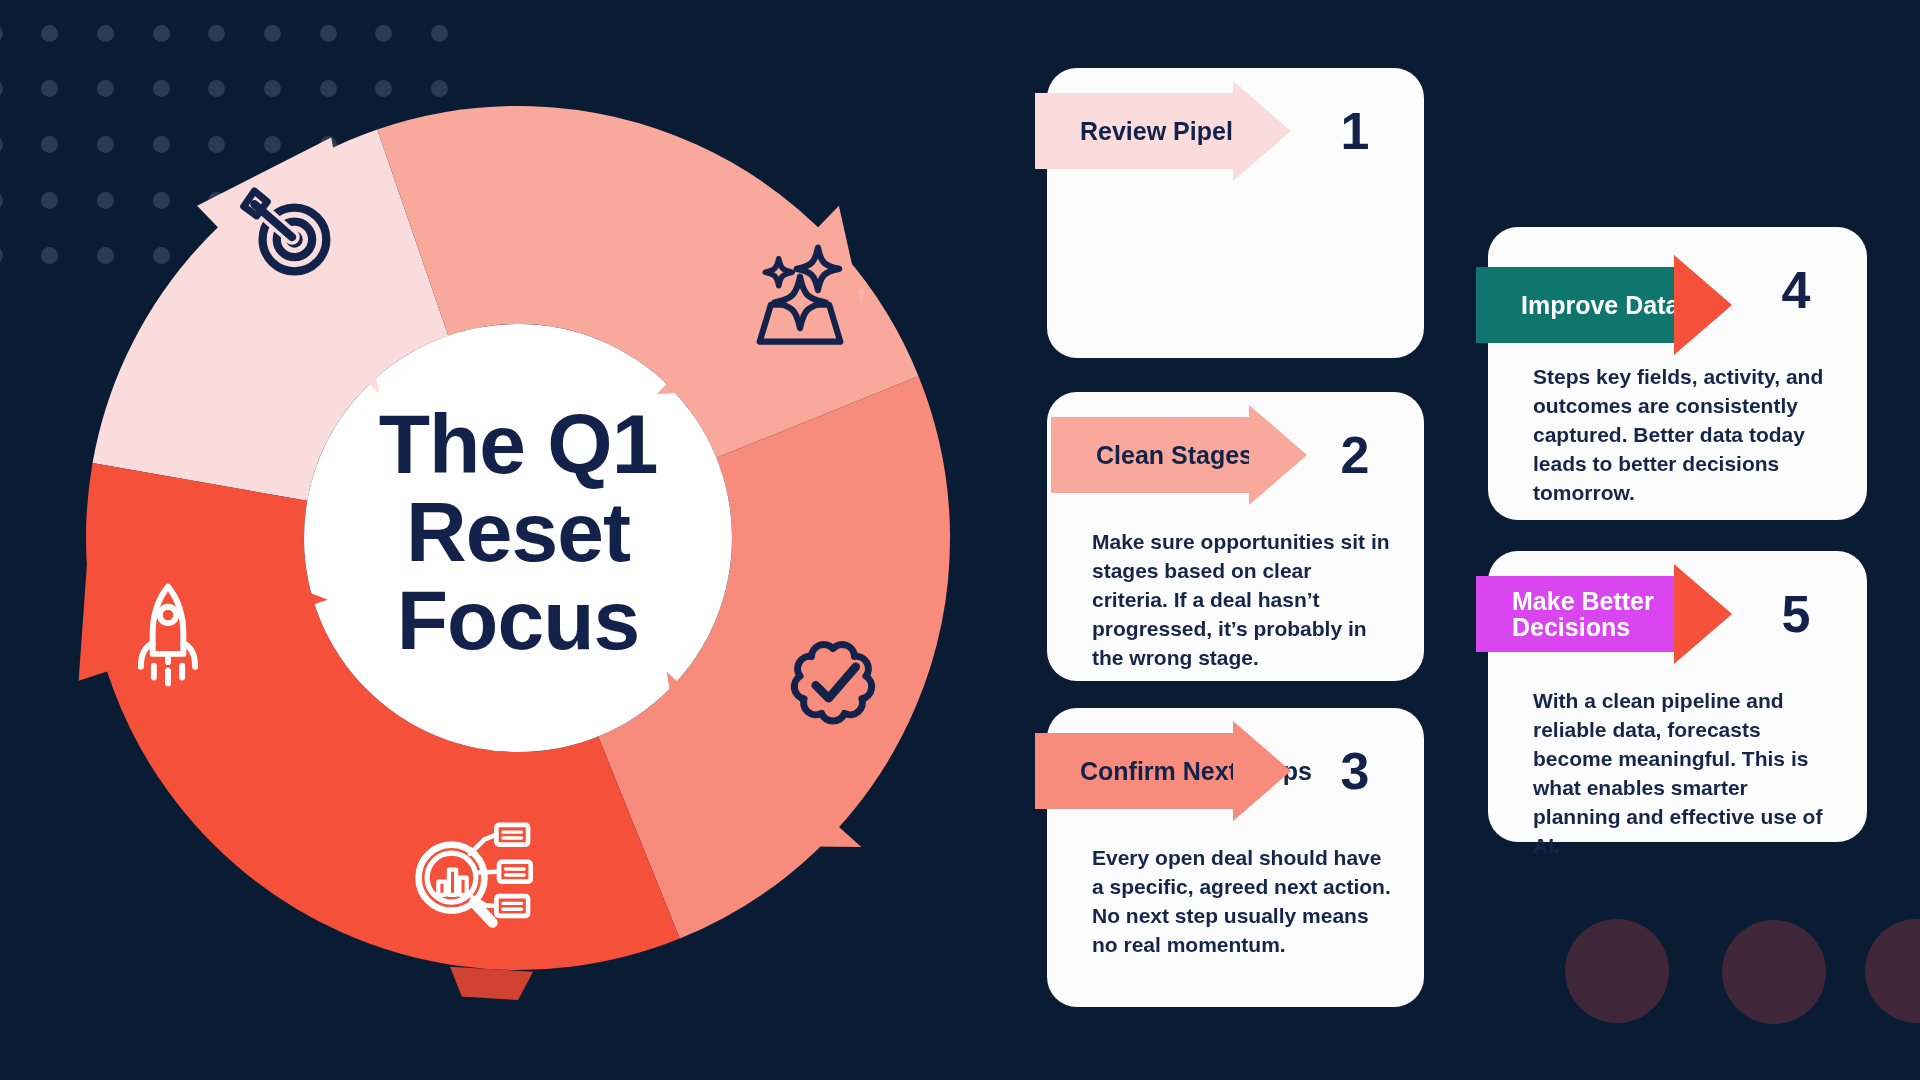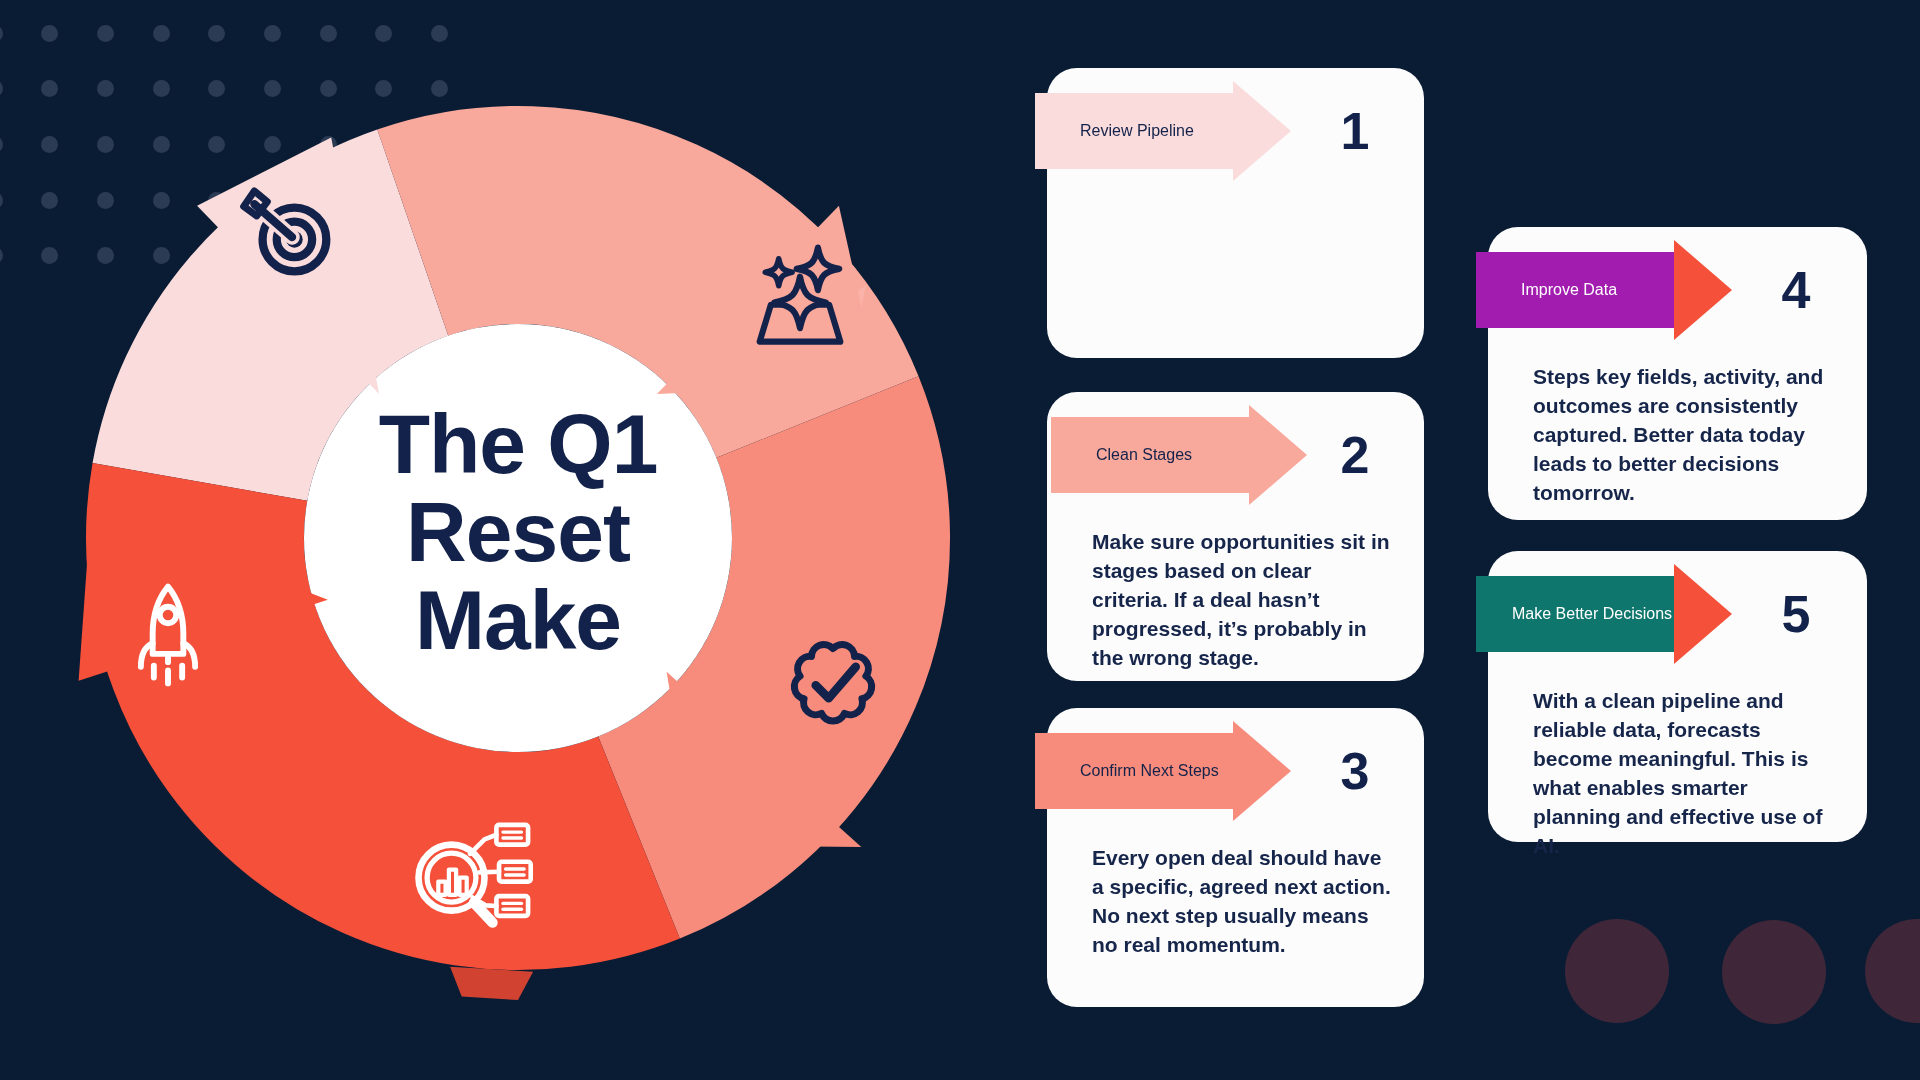--- a/index.html
+++ b/index.html
@@ -30,24 +30,24 @@
   #card-5{left:1488px;top:551px;width:379px;height:291px;}
 
   .band{position:absolute;left:-12px;top:25px;height:76px;width:198px;
         display:flex;align-items:center;padding-left:45px;box-sizing:border-box;}
   .band::after{content:"";position:absolute;left:100%;top:-12px;width:0;height:0;
         border-top:50px solid transparent;border-bottom:50px solid transparent;
         border-left:58px solid transparent;}
   .band-c1{background:#fbdcdc;} .band-c1::after{border-left-color:#fbdcdc;}
   .band-c2{background:#f9a89c;margin-left:16px;} .band-c2::after{border-left-color:#f9a89c;}
   .band-c3{background:#f78c7c;} .band-c3::after{border-left-color:#f78c7c;}
-  .band-c4{background:#a21caf;} .band-c4::after{border-left-color:#f4503a;}
-  .band-c5{background:#0f766e;padding-left:36px;} .band-c5::after{border-left-color:#f4503a;}
-
-  .band-label{font-weight:400;font-size:16px;color:#13224a;white-space:nowrap;line-height:1.05;}
+  .band-c4{background:#0f766e;margin-top:15px;} .band-c4::after{border-left-color:#f4503a;}
+  .band-c5{background:#d946ef;padding-left:36px;} .band-c5::after{border-left-color:#f4503a;}
+
+  .band-label{font-weight:700;font-size:25px;color:#13224a;white-space:nowrap;line-height:1.05;}
   .band-label.light{color:#ffffff;}
   .band-label.wrap{white-space:normal;width:175px;}
 
   .card-number{position:absolute;left:268px;top:25px;width:80px;height:76px;
         line-height:76px;text-align:center;font-weight:700;font-size:52px;color:#13224a;}
   .card-body{position:absolute;left:45px;top:135px;right:32px;
         font-weight:700;font-size:21px;line-height:29px;color:#16254a;}
 </style>
 </head>
 <body>
@@ -171,21 +171,21 @@
         <line x1="50" y1="66" x2="50" y2="73" stroke="#ffffff" stroke-width="5" fill="none" stroke-linecap="round" stroke-linejoin="round"></line>
         <line x1="38" y1="76" x2="38" y2="86" stroke="#ffffff" stroke-width="5" fill="none" stroke-linecap="round" stroke-linejoin="round"></line>
         <line x1="50" y1="80" x2="50" y2="91" stroke="#ffffff" stroke-width="5" fill="none" stroke-linecap="round" stroke-linejoin="round"></line>
         <line x1="62" y1="76" x2="62" y2="86" stroke="#ffffff" stroke-width="5" fill="none" stroke-linecap="round" stroke-linejoin="round"></line>
       </svg>
     </div>
 
   <div id="loop-title">
     <div>The Q1</div>
     <div>Reset</div>
-    <div>Make</div>
+    <div>Focus</div>
   </div>
 
   <div class="card" id="card-1">
     <div class="band band-c1">
       <span class="band-label">Review Pipeline</span>
     </div>
     <div class="card-number">1</div>
   </div>
 
   <div class="card" id="card-2">

